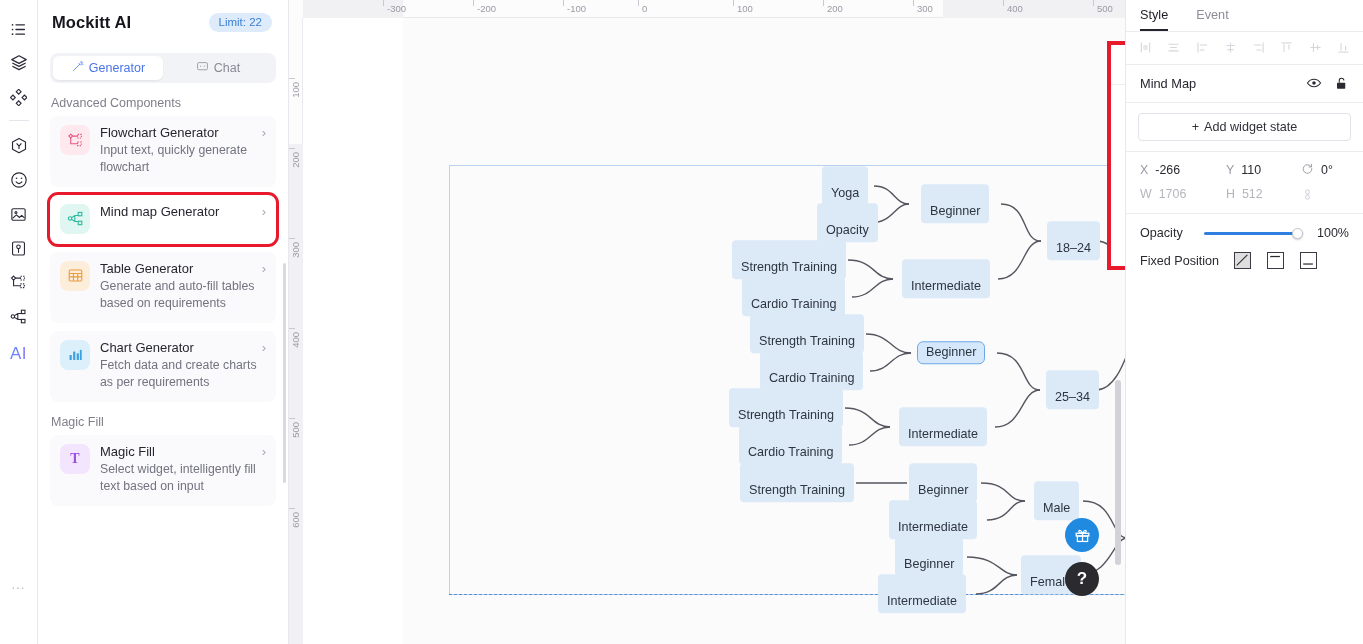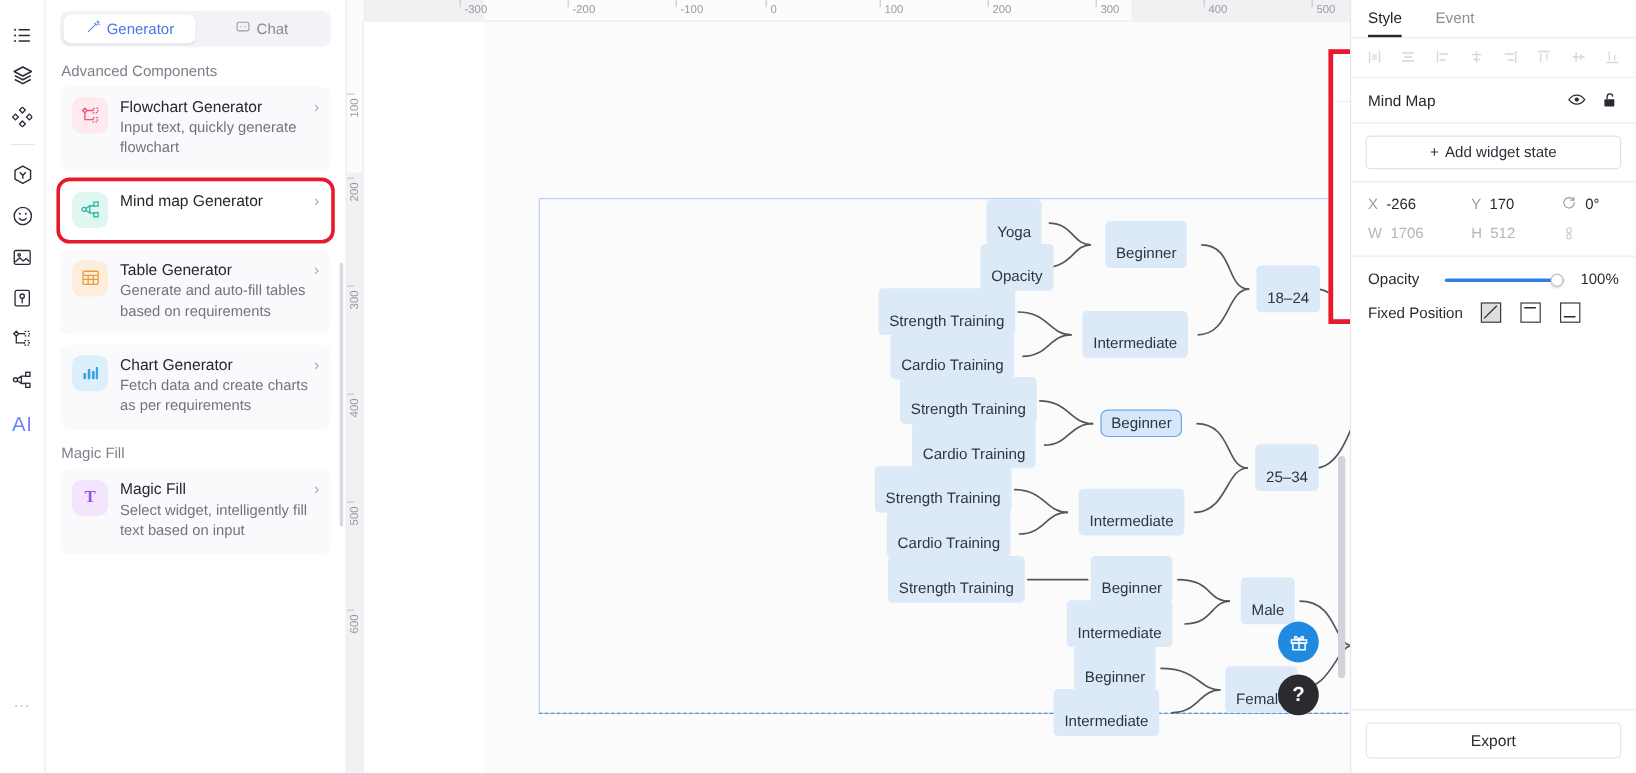--- a/index.html
+++ b/index.html
@@ -277,20 +277,24 @@
         <rect x="13.4" y="2.6" width="4.2" height="4"></rect>
         <rect x="13.4" y="13.4" width="4.2" height="4"></rect>
         <path d="M5.4 9 9.2 6.4h4.2M5.4 11l3.8 2.6h4.2M9.2 6.4v7.2" stroke-linecap="round"></path>
       </svg>
     </div>
     <div class="rail-icon rail-ai">AI</div>
     <div class="rail-dots">...</div>
   </div>
 
   <div class="ai-panel">
+    <div class="ai-head">
+      <div class="ai-title">Mockitt AI</div>
+      <div class="limit-badge">Limit: 22</div>
+    </div>
 
     <div class="seg-wrap">
       <div class="seg active">
         <span>
           <svg width="13" height="13" viewBox="0 0 20 20" fill="none" stroke="#5b86ec" stroke-width="1.4" stroke-linecap="round">
             <path d="M4 16 13.5 6.5"></path>
               <path d="M12.2 5.2l2.6 2.6"></path>
             <path d="M15.6 2v2.4M17.8 3.2l-1.5 1.5M18.5 6.4h-2.2"></path>
           </svg>
         </span>
@@ -630,21 +634,21 @@
     </div>
 
     <div class="geo">
       <div class="geo-line">
         <div class="geo-cell c1">
           <span class="geo-k">X</span>
           <span class="geo-v">-266</span>
         </div>
         <div class="geo-cell c2">
           <span class="geo-k">Y</span>
-          <span class="geo-v">170</span>
+          <span class="geo-v">110</span>
         </div>
         <div class="geo-cell">
           <span class="geo-k">
             <svg width="13" height="13" viewBox="0 0 18 18" fill="none" stroke="#9a9aa5" stroke-width="1.3" stroke-linecap="round">
               <path d="M14.2 6.6A6 6 0 1 0 15 9"></path>
                 <path d="M14.6 3.2v3.6h-3.6"></path>
             </svg>
           </span>
           <span class="geo-v">0°</span>
         </div>
@@ -688,18 +692,15 @@
             <line x1="2.5" y1="4" x2="13.5" y2="4"></line>
           </svg>
       </div>
       <div class="fx">
         <svg width="15" height="15" viewBox="0 0 17 17" stroke="#2a2a32" stroke-width="1.4">
             <line x1="2.5" y1="12.5" x2="13.5" y2="12.5"></line>
           </svg>
       </div>
     </div>
 
-    <div class="right-foot">
-      <div class="export-btn">Export</div>
-    </div>
   </div>
 
 </div>
 
 </body></html>

